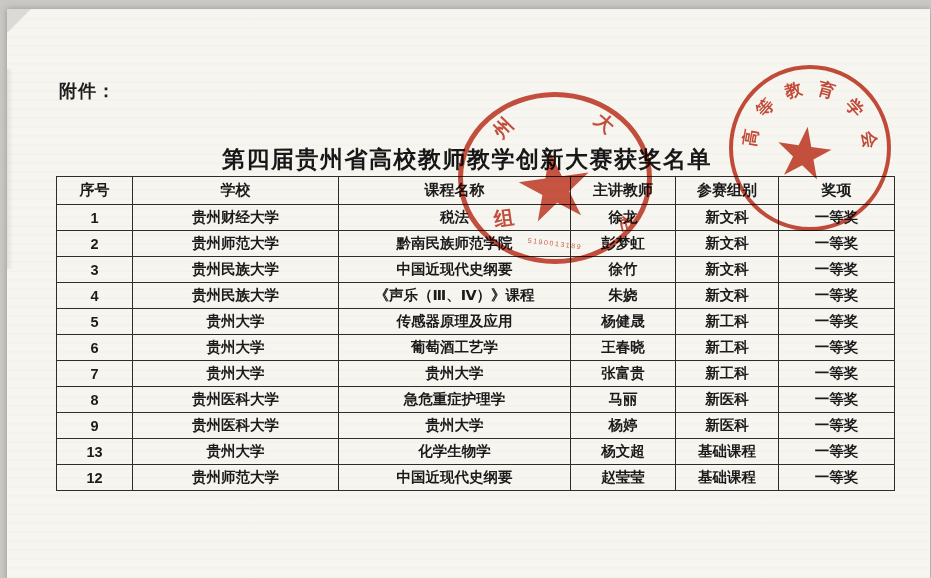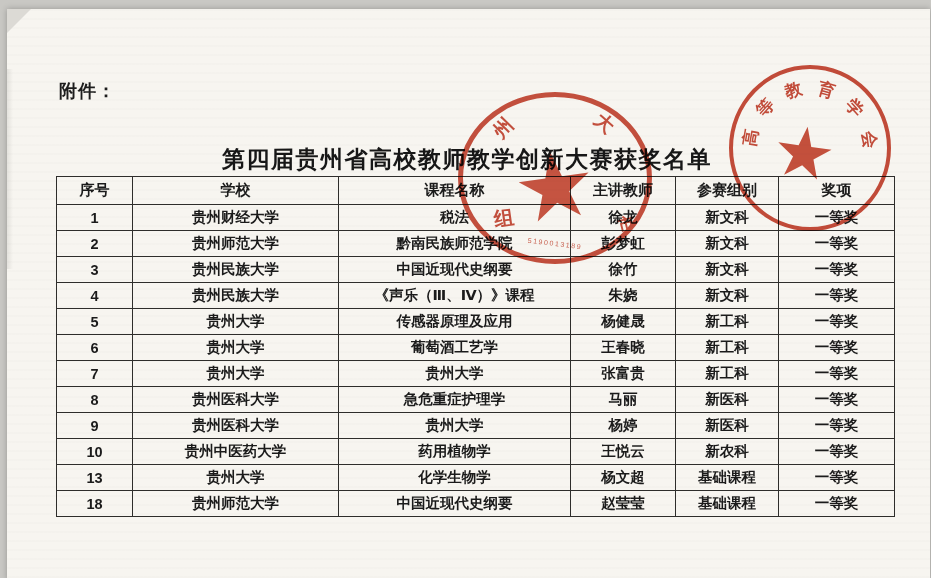--- a/index.html
+++ b/index.html
@@ -179,42 +179,34 @@
 
   <tr>
     <td class="c-no">9</td>
     <td class="c-school">贵州医科大学</td>
     <td class="c-course">贵州大学</td>
     <td class="c-teacher">杨婷</td>
     <td class="c-group">新医科</td>
     <td class="c-award">一等奖</td>
   </tr>
 
-  <tr>
-    <td class="c-no">10</td>
-    <td class="c-school">贵州中医药大学</td>
-    <td class="c-course">药用植物学</td>
-    <td class="c-teacher">王悦云</td>
-    <td class="c-group">新农科</td>
-    <td class="c-award">一等奖</td>
-  </tr>
 
 
 
   <tr>
     <td class="c-no">13</td>
     <td class="c-school">贵州大学</td>
     <td class="c-course">化学生物学</td>
     <td class="c-teacher">杨文超</td>
     <td class="c-group">基础课程</td>
     <td class="c-award">一等奖</td>
   </tr>
 
   <tr>
-    <td class="c-no">18</td>
+    <td class="c-no">12</td>
     <td class="c-school">贵州师范大学</td>
     <td class="c-course">中国近现代史纲要</td>
     <td class="c-teacher">赵莹莹</td>
     <td class="c-group">基础课程</td>
     <td class="c-award">一等奖</td>
   </tr>
 </tbody>
   </table>
 
   <div class="stamp stamp-left">

